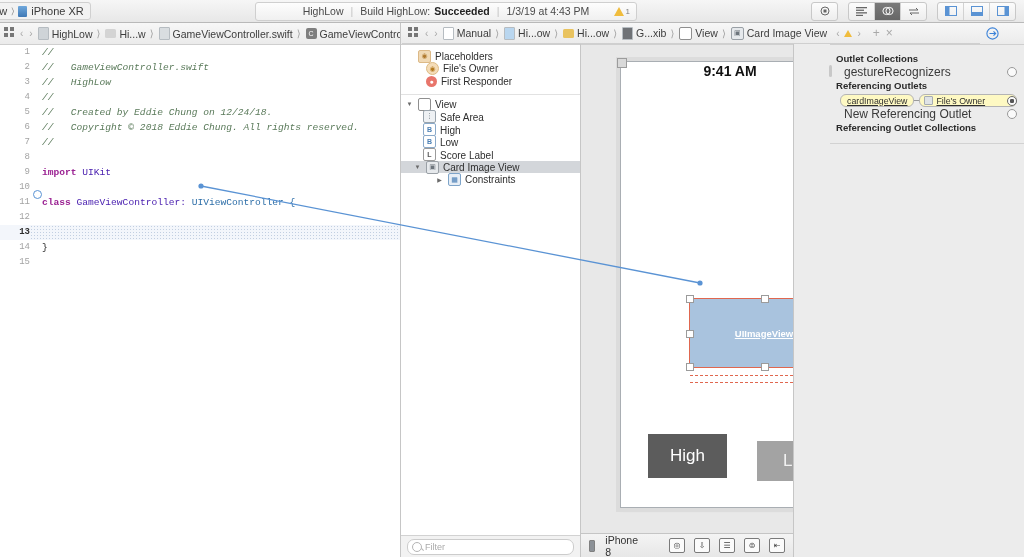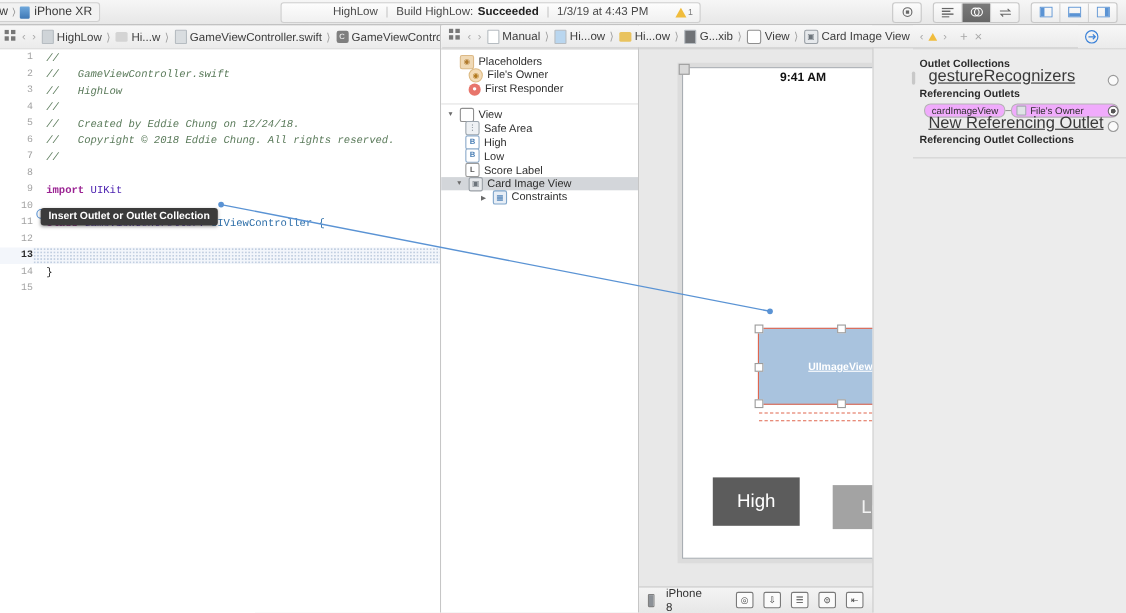--- a/index.html
+++ b/index.html
@@ -132,21 +132,21 @@
 
   
   .canvas-pane{flex:1;display:flex;flex-direction:column;background:#e6e6e6;border-right:1px solid #c6c6c6;min-width:0;position:relative;}
   .cv-jump{height:21px;min-height:21px;background:linear-gradient(#f7f7f7,#ebebeb);border-bottom:1px solid #cfcfcf;}
   .cv-body{flex:1;position:relative;overflow:hidden;background:#e8e8e8;}
   .device{
     position:absolute;left:39px;top:16px;width:218px;height:445px;
     background:#fff;border:1px solid #a9aeb3;box-shadow:0 0 0 4px #dcdcdc, 0 1px 4px rgba(0,0,0,.18);
   }
   .dev-handle{position:absolute;left:-4px;top:-4px;width:8px;height:8px;background:#d9d9d9;border:1px solid #9c9c9c;}
-  .statusbar{height:18px;display:flex;align-items:center;justify-content:center;font-size:11px;font-weight:bold;color:#111;}
+  .statusbar{height:18px;display:flex;align-items:center;justify-content:center;font-size:14px;font-weight:bold;color:#111;}
   .imgview{
     position:absolute;left:68px;top:236px;width:148px;height:68px;
     background:#a9c3de;border:1.5px solid #e0674f;
     display:flex;align-items:center;justify-content:center;
     color:#fff;font-size:9.5px;font-weight:bold;text-decoration:underline;
   }
   .hnd{position:absolute;width:6px;height:6px;background:#fff;border:1px solid #9b9b9b;}
   .hnd.tl{left:-4px;top:-4px;} .hnd.tc{left:calc(50% - 3px);top:-4px;}
   .hnd.ml{left:-4px;top:calc(50% - 3px);}
   .hnd.bl{left:-4px;bottom:-4px;} .hnd.bc{left:calc(50% - 3px);bottom:-4px;}
@@ -175,31 +175,30 @@
   .insp-pane{width:194px;min-width:194px;display:flex;flex-direction:column;background:#ececec;margin-left:36px;}
   .insp-tabs{
     height:21px;min-height:21px;background:linear-gradient(#f7f7f7,#ebebeb);
     border-bottom:1px solid #cfcfcf;display:flex;align-items:center;justify-content:center;gap:13px;
   }
   .it{width:13px;height:13px;display:flex;align-items:center;justify-content:center;color:#6b6b6b;font-size:9px;}
   .it.on{color:#3b82d8;}
   .insp-body{flex:1;overflow:hidden;background:#ececec;padding-top:6px;}
   .grp-h{font-size:9.6px;font-weight:bold;color:#2b2b2b;padding:2px 0 2px 6px;}
   .conn-row{
-    display:flex;align-items:flex-end;height:12px;padding-left:14px;padding-right:7px;font-size:15px;color:#3a3a3a;
+    display:flex;align-items:center;height:12px;padding-left:14px;padding-right:7px;font-size:12px;color:#3a3a3a;
     position:relative;
-    text-decoration:underline;
   }
   .conn-row .lbl{flex:0 0 auto;}
   .radio{position:absolute;right:7px;width:8px;height:8px;border:1px solid #999;border-radius:50%;background:#fafafa;}
   .radio.filled{border-color:#6d6d6d;background:radial-gradient(circle,#555 0 2px,#fafafa 2.4px);}
   .pill-row{display:flex;align-items:center;gap:0;padding:1px 7px 1px 10px;position:relative;height:13px;}
   .pill{
-    height:11px;border:1px solid #b4b4b4;border-radius:6px;background:#f0abfc;
-    display:flex;align-items:center;padding:0 6px;font-size:8.8px;color:#2f2f2f;white-space:nowrap;
+    height:11px;border:1px solid #b4b4b4;border-radius:6px;background:#fef9c3;
+    display:flex;align-items:center;padding:0 6px;font-size:8.8px;color:#2f2f2f;white-space:nowrap;text-decoration:underline;
   }
   .pill.right{flex:1;gap:3px;padding-left:4px;}
   .dash{width:5px;height:1px;background:#9a9a9a;}
   .sq{width:7px;height:7px;background:#dfe3e6;border:1px solid #a6acb2;border-radius:1px;display:inline-block;}
   .insp-sep{height:1px;background:#d2d2d2;margin:8px 0 0 0;}
   .resize-nub{position:absolute;left:-1px;top:42px;width:3px;height:12px;background:#c8c8c8;border-radius:2px;}
 
   
   .drag-line{position:absolute;left:0;top:0;width:1024px;height:557px;pointer-events:none;z-index:50;}
 </style>
@@ -336,21 +335,20 @@
         <div class="line"><span class="gut">11</span><span class="ctext"><span class="kw">class</span> <span class="ty">GameViewController:</span> <span class="tyc">UIViewController {</span></span></div>
         <div class="line"><span class="gut">12</span><span class="ctext"></span></div>
         <div class="line hl" style="position:relative">
           <span class="gut cur">13</span>
           <span class="hatch"></span>
         </div>
         <div class="line"><span class="gut">14</span><span class="ctext pl">}</span></div>
         <div class="line"><span class="gut">15</span><span class="ctext"></span></div>
 
         <div class="outlet-dot" style="left:33px;top:145px"></div>
-        <div class="tooltip" style="left:37px;top:144px">Insert Outlet or Outlet Collection</div>
       </div>
     </div>
 
     <div class="outline-pane">
       <div class="ol-jump"></div>
       <div class="ol-body">
         <div class="ol-row">
           <span class="disc"></span>
           <span class="ico ph">◉</span>
           <span>Placeholders</span>
@@ -389,20 +387,26 @@
         </div>
         <div class="ol-row sel indent1">
           <span class="disc">▼</span>
           <span class="ico img">▣</span>
           <span>Card Image View</span>
         </div>
         <div class="ol-row indent3">
           <span class="disc">▶</span>
           <span class="ico cons">▦</span>
           <span>Constraints</span>
+        </div>
+      </div>
+      <div class="ol-filter">
+        <div class="filter-field">
+          <span class="mag"></span>
+          <span>Filter</span>
         </div>
       </div>
     </div>
 
     <div class="canvas-pane">
       <div class="cv-jump" style="display:flex;align-items:center;padding:0 4px;gap:4px;font-size:10.5px;color:#3d3d3d;white-space:nowrap;overflow:hidden;position:absolute;left:-179px;width:578px;top:0;height:21px;box-sizing:border-box;z-index:5;border-bottom:1px solid #cfcfcf;background:linear-gradient(#f7f7f7,#ebebeb)">
         <span class="jb-ico">
           <svg width="11" height="11" viewBox="0 0 11 11">
               <g fill="#777">
                 <rect x="0" y="0" width="4" height="4"></rect>

